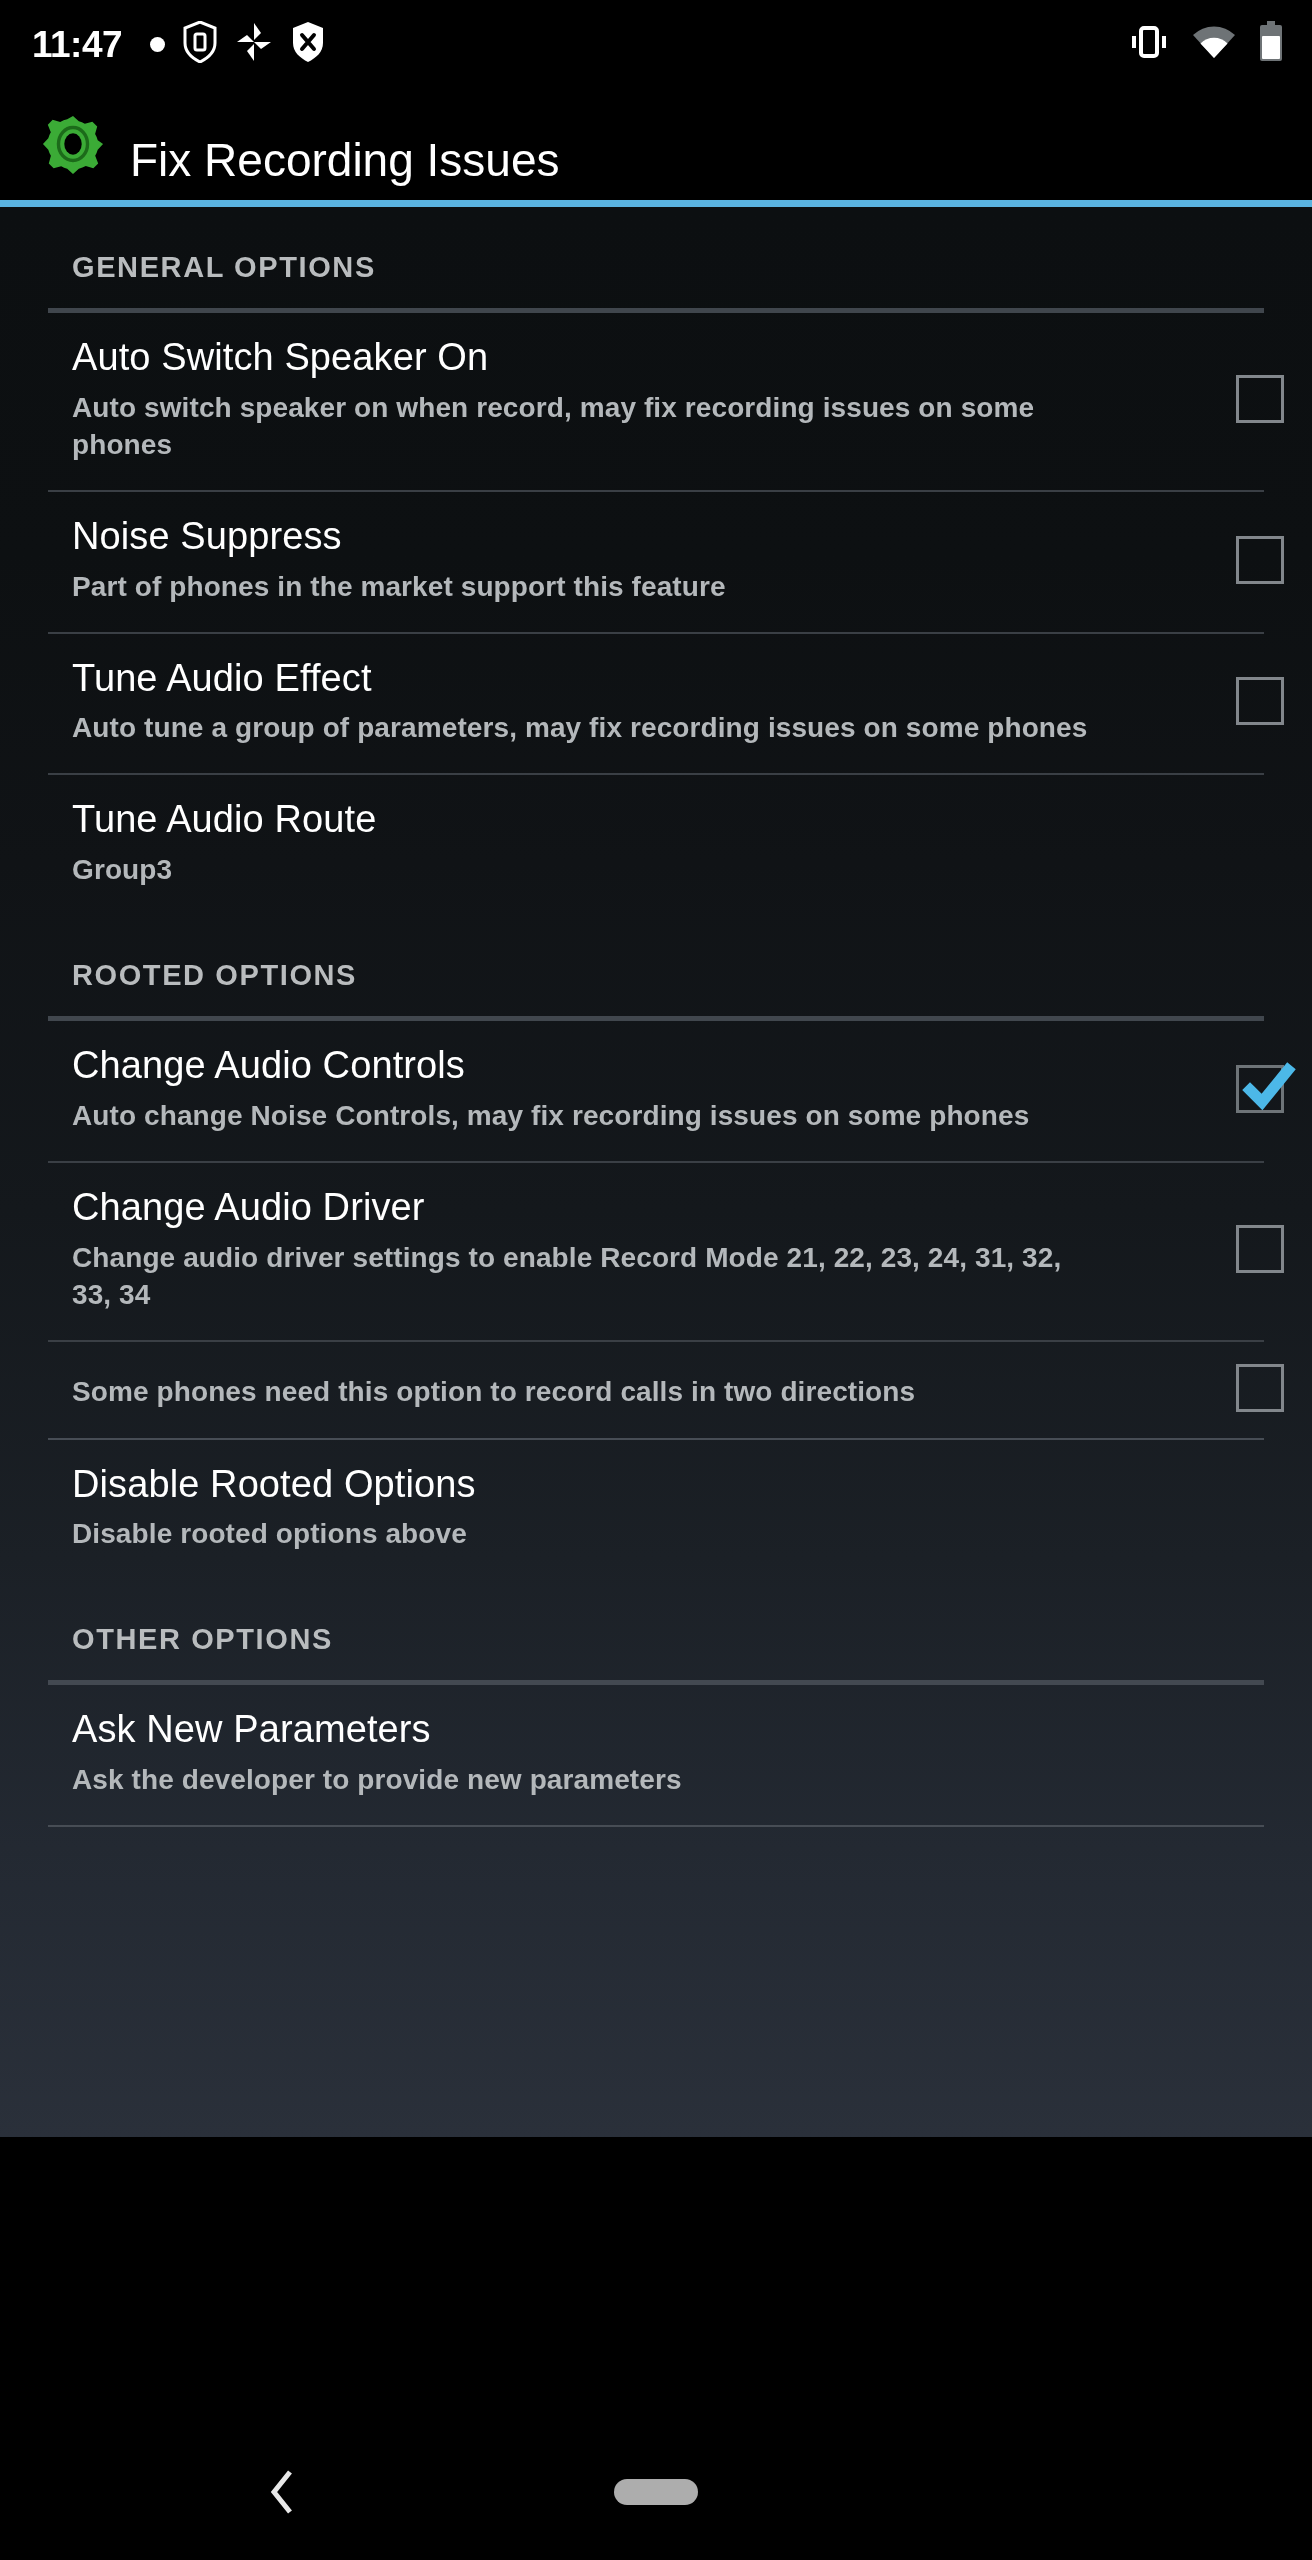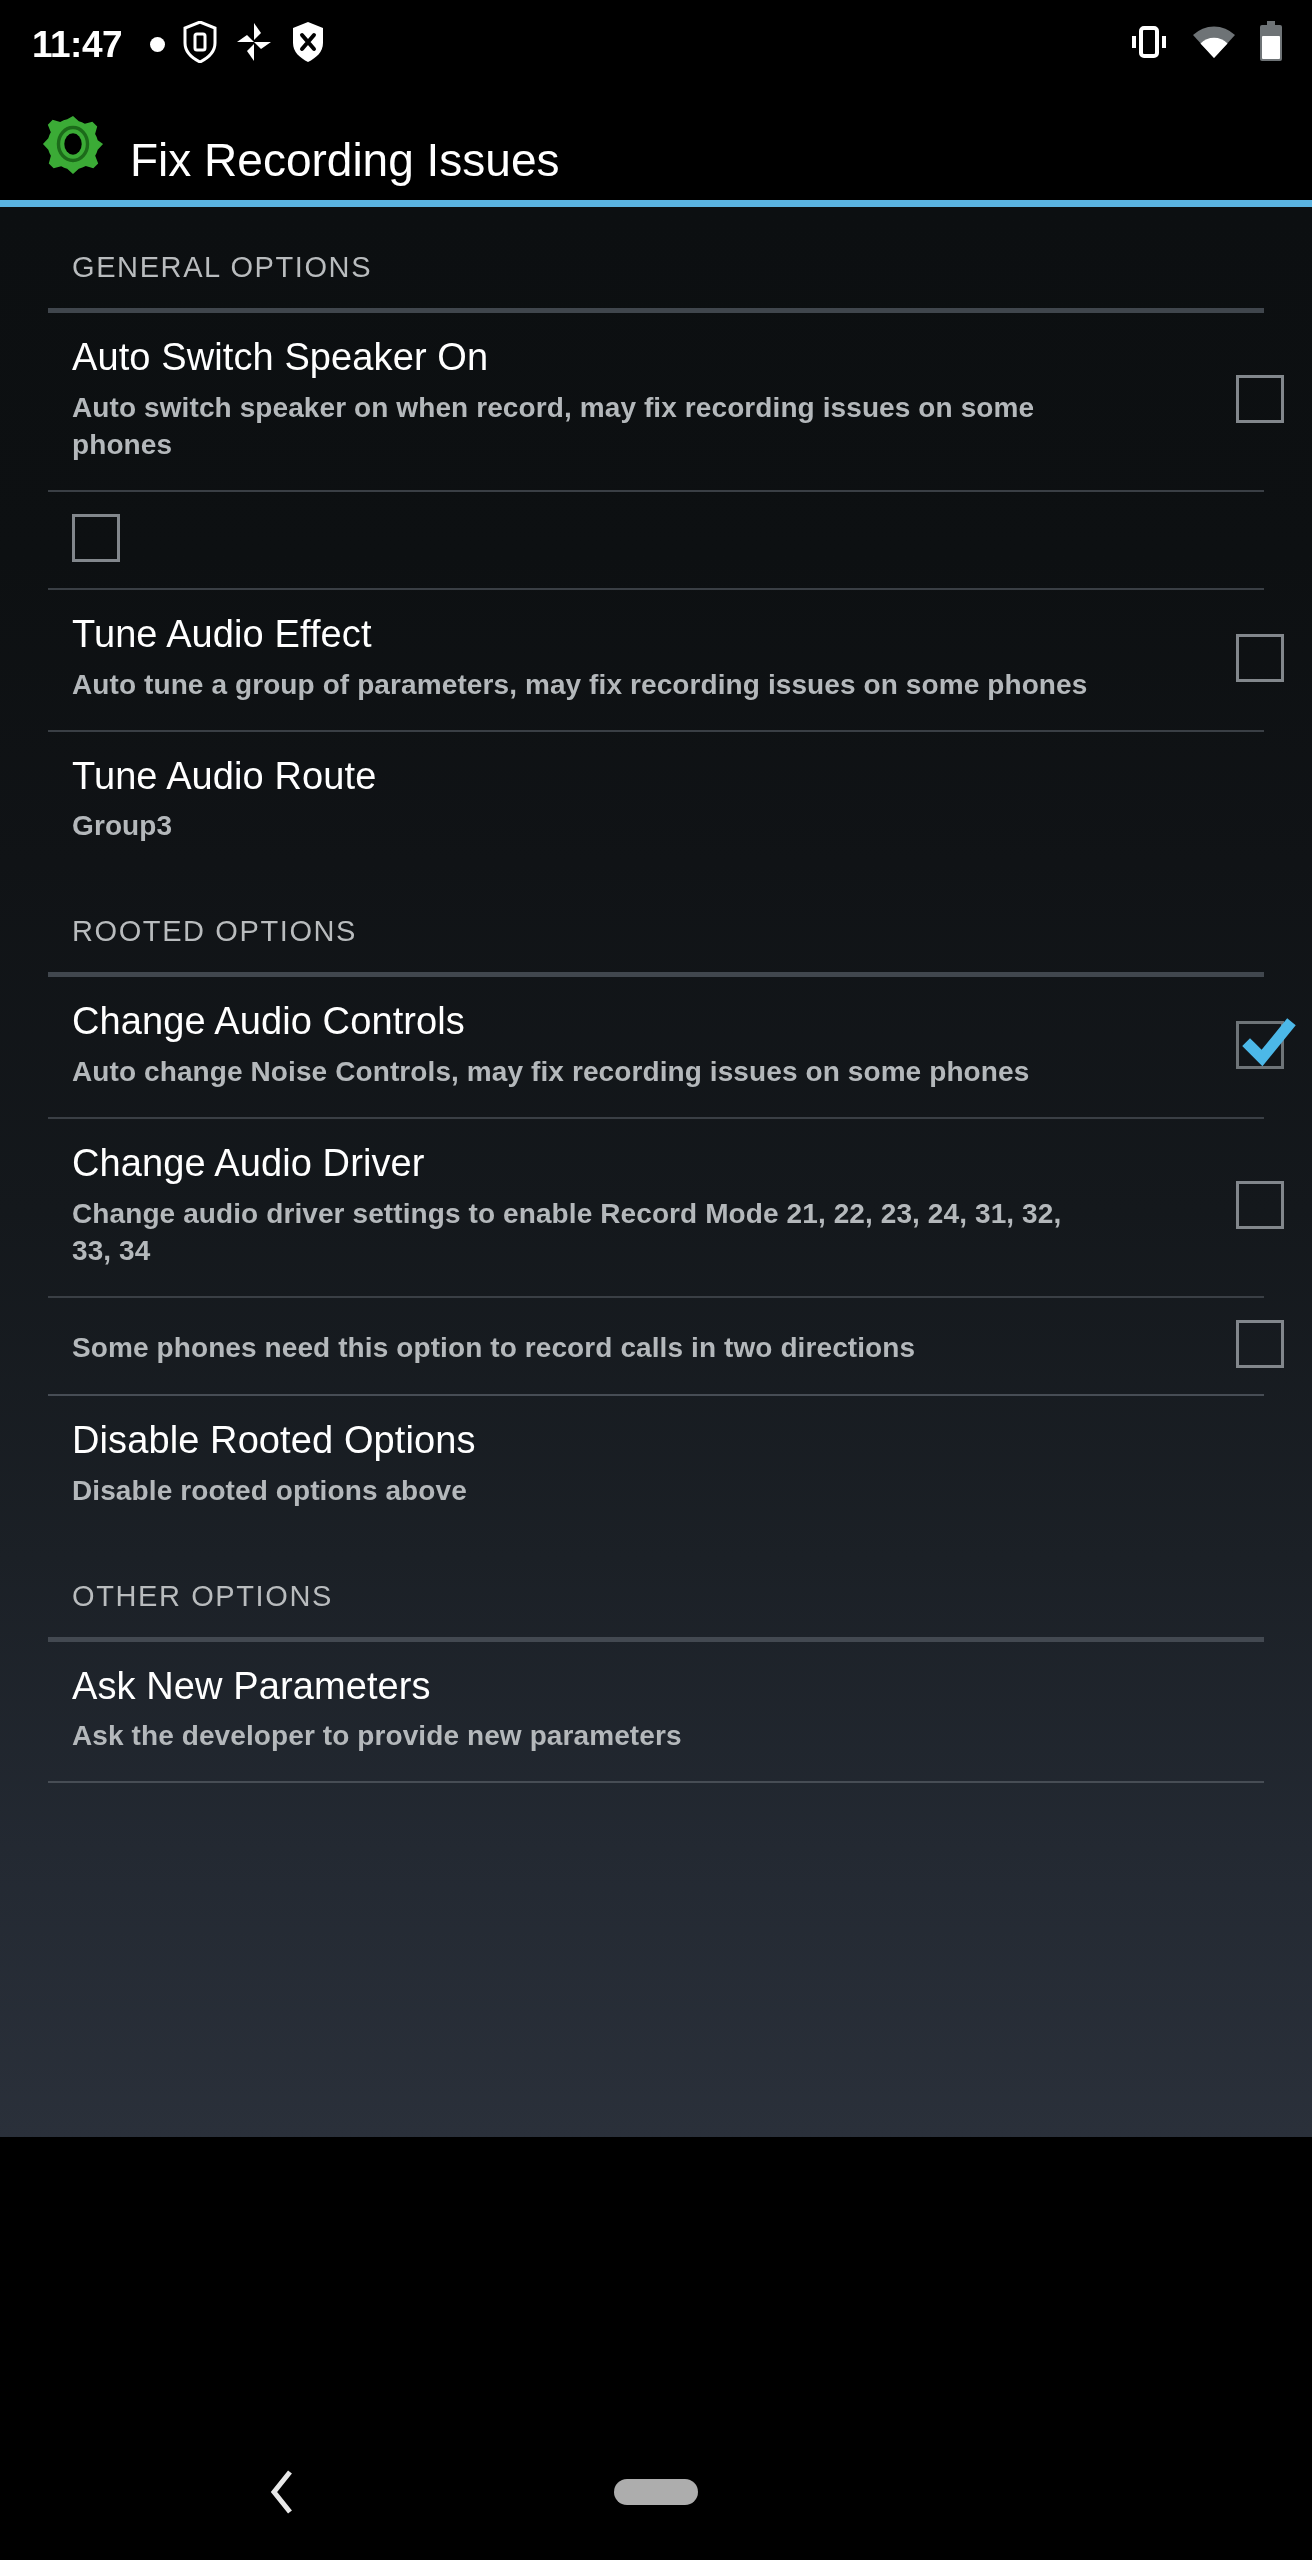--- a/index.html
+++ b/index.html
@@ -42,21 +42,21 @@
   .content {
     position:absolute; top:207px; left:0; width:1312px; height:1930px;
     background:linear-gradient(to bottom,
        #0c0f11 0%, #0d1012 18%, #101316 34%,
        #14181c 52%, #1b2026 70%, #232932 85%, #2a303a 100%);
     overflow:hidden;
   }
 
   .section-header {
     padding:44px 0 0 72px;
-    color:#b9bcbe; font-size:29px; font-weight:normal; letter-spacing:1.6px;
+    color:#b9bcbe; font-size:29px; font-weight:bold; letter-spacing:1.6px;
   }
   .section-rule {
     margin:24px 0 0 48px; width:1216px; height:5px; background:#4a5058; opacity:.85;
   }
 
   .row {
     position:relative; display:flex; align-items:center;
     padding:22px 28px 26px 72px; min-height:60px;
   }
   .row-text { flex:1; padding-right:28px; }
@@ -170,20 +170,24 @@
     <div class="row">
       <div class="row-text">
         <div class="row-title">Auto Switch Speaker On</div>
         <div class="row-sub">Auto switch speaker on when record, may fix recording issues on some phones</div>
       </div>
       <span class="cb"></span>
     </div>
     <div class="row-divider"></div>
 
     <div class="row">
+      <div class="row-text">
+        <div class="row-title">Noise Suppress</div>
+        <div class="row-sub">Part of phones in the market support this feature</div>
+      </div>
       <span class="cb"></span>
     </div>
     <div class="row-divider"></div>
 
     <div class="row">
       <div class="row-text">
         <div class="row-title">Tune Audio Effect</div>
         <div class="row-sub">Auto tune a group of parameters, may fix recording issues on some phones</div>
       </div>
       <span class="cb"></span>

